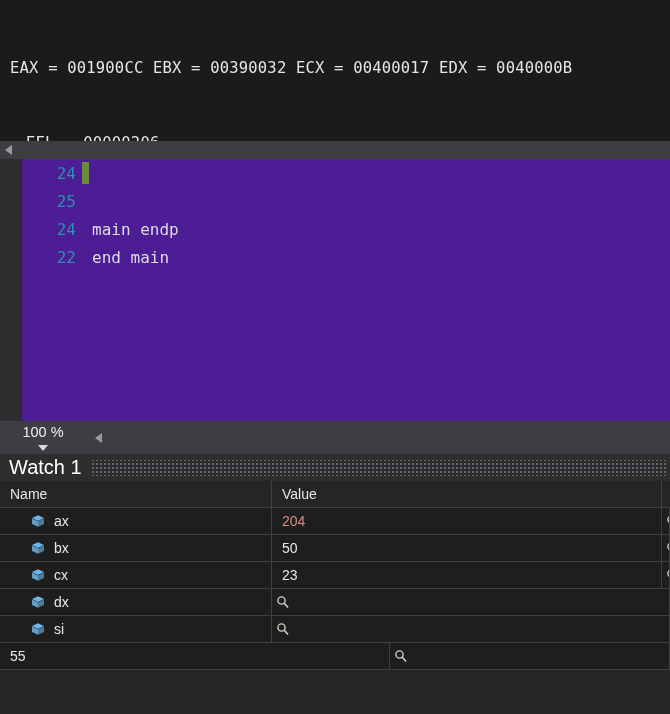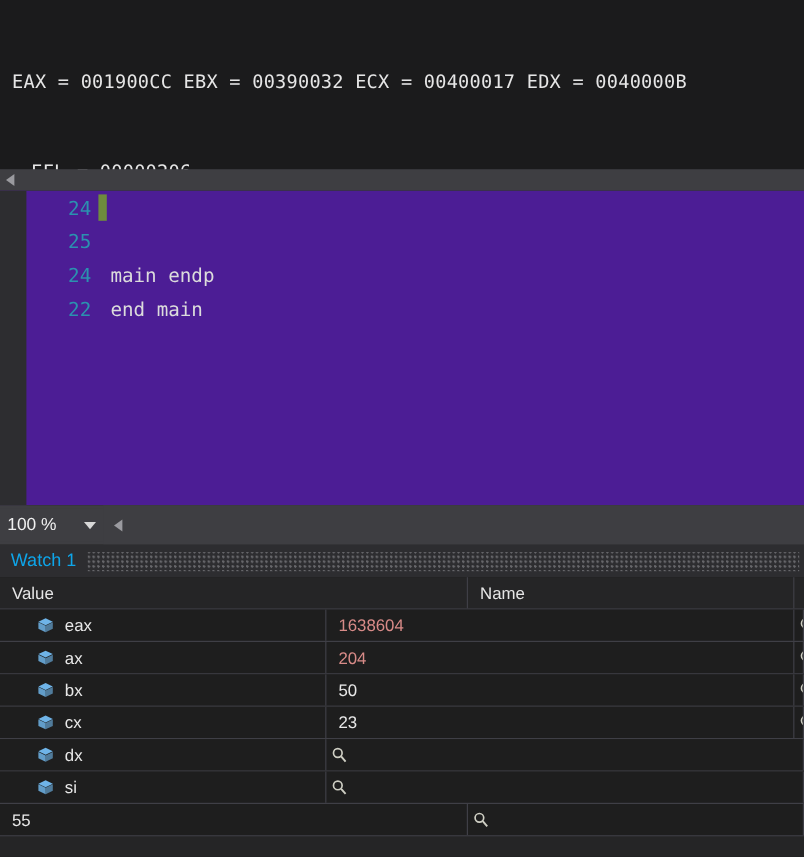--- a/index.html
+++ b/index.html
@@ -206,20 +206,21 @@
   #zoom-combo {
     width: 86px;
     height: 27px;
     margin-left: 0px;
     background: #3e3e42;
     display: flex;
     align-items: center;
     justify-content: space-between;
     padding: 0 6px 0 6px;
     box-sizing: border-box;
+    flex-direction: column;
   }
   #zoom-combo .zv {
     font-size: 14.5px;
     color: #f0f0f0;
   }
   #editor-hscroll-bottom {
     flex: 1;
     height: 33px;
     background: #3e3e42;
     display: flex;
@@ -236,22 +237,22 @@
     background: #252526;
   }
   .watch-titlebar {
     height: 27px;
     background: #2d2d30;
     display: flex;
     align-items: center;
     overflow: hidden;
   }
   .watch-titlebar .tt-label {
-    font-size: 15px;
-    color: #0ea5e9;
+    font-size: 20px;
+    color: #ffffff;
     padding-left: 9px;
     white-space: nowrap;
   }
   .watch-titlebar .tt-grip {
     background-image:
       radial-gradient(circle at 1px 1px, rgba(190,190,195,0.40) 1px, transparent 1.2px);
     background-size: 4px 4px;
     background-position: 0 3px;
     margin-left: 10px;
   }
@@ -384,138 +385,117 @@
 </div>
 
 <div id="watch-panel">
   <div class="watch-titlebar">
     <span class="tt-label">Watch 1</span>
     <span class="tt-grip"></span>
   </div>
 
   <div id="watch-grid">
     <div class="wg-header">
+      <div class="wg-th col-name">Name</div>
       <div class="wg-th col-value">Value</div>
-      <div class="wg-th col-name">Name</div>
       <div class="wg-th col-type">Type</div>
     </div>
     <div id="watch-rows">
         <div class="wg-row">
           <div class="wg-td col-name">
             <span style="display: flex;">
               <svg class="cube-icon" viewBox="0 0 16 16" xmlns="http://www.w3.org/2000/svg">
                 <path d="M8 2.2 14 5.1 8 8 2 5.1z" fill="#6fb4e8"></path>
                 <path d="M2 5.6 8 8.5v5.3L2 10.9z" fill="#6fb4e8" opacity="0.85"></path>
                 <path d="M14 5.6 8 8.5v5.3l6-2.9z" fill="#6fb4e8" opacity="0.62"></path>
               </svg>
             </span>
-            <span class="name-text">eax</span>
-          </div>
-          <div class="wg-td col-value val-changed">1638604</div>
+            <span class="name-text">ax</span>
+          </div>
+          <div class="wg-td col-value val-changed">204</div>
           <div class="wg-td col-type">
             <span>
               <svg class="refresh-icon" viewBox="0 0 13 14" xmlns="http://www.w3.org/2000/svg">
                 <circle cx="5.5" cy="5.5" r="3.6" fill="none" stroke="#cfcfc4" stroke-width="1.4"></circle>
                 <line x1="8.3" y1="8.3" x2="12" y2="12.6" stroke="#cfcfc4" stroke-width="1.6"></line>
               </svg>
             </span>
           </div>
         </div>
         <div class="wg-row">
           <div class="wg-td col-name">
             <span style="display: flex;">
               <svg class="cube-icon" viewBox="0 0 16 16" xmlns="http://www.w3.org/2000/svg">
                 <path d="M8 2.2 14 5.1 8 8 2 5.1z" fill="#6fb4e8"></path>
                 <path d="M2 5.6 8 8.5v5.3L2 10.9z" fill="#6fb4e8" opacity="0.85"></path>
                 <path d="M14 5.6 8 8.5v5.3l6-2.9z" fill="#6fb4e8" opacity="0.62"></path>
               </svg>
             </span>
-            <span class="name-text">ax</span>
-          </div>
-          <div class="wg-td col-value val-changed">204</div>
+            <span class="name-text">bx</span>
+          </div>
+          <div class="wg-td col-value">50</div>
           <div class="wg-td col-type">
             <span>
               <svg class="refresh-icon" viewBox="0 0 13 14" xmlns="http://www.w3.org/2000/svg">
                 <circle cx="5.5" cy="5.5" r="3.6" fill="none" stroke="#cfcfc4" stroke-width="1.4"></circle>
                 <line x1="8.3" y1="8.3" x2="12" y2="12.6" stroke="#cfcfc4" stroke-width="1.6"></line>
               </svg>
             </span>
           </div>
         </div>
         <div class="wg-row">
           <div class="wg-td col-name">
             <span style="display: flex;">
               <svg class="cube-icon" viewBox="0 0 16 16" xmlns="http://www.w3.org/2000/svg">
                 <path d="M8 2.2 14 5.1 8 8 2 5.1z" fill="#6fb4e8"></path>
                 <path d="M2 5.6 8 8.5v5.3L2 10.9z" fill="#6fb4e8" opacity="0.85"></path>
                 <path d="M14 5.6 8 8.5v5.3l6-2.9z" fill="#6fb4e8" opacity="0.62"></path>
               </svg>
             </span>
-            <span class="name-text">bx</span>
-          </div>
-          <div class="wg-td col-value">50</div>
+            <span class="name-text">cx</span>
+          </div>
+          <div class="wg-td col-value">23</div>
           <div class="wg-td col-type">
             <span>
               <svg class="refresh-icon" viewBox="0 0 13 14" xmlns="http://www.w3.org/2000/svg">
                 <circle cx="5.5" cy="5.5" r="3.6" fill="none" stroke="#cfcfc4" stroke-width="1.4"></circle>
                 <line x1="8.3" y1="8.3" x2="12" y2="12.6" stroke="#cfcfc4" stroke-width="1.6"></line>
               </svg>
             </span>
           </div>
         </div>
         <div class="wg-row">
           <div class="wg-td col-name">
             <span style="display: flex;">
               <svg class="cube-icon" viewBox="0 0 16 16" xmlns="http://www.w3.org/2000/svg">
                 <path d="M8 2.2 14 5.1 8 8 2 5.1z" fill="#6fb4e8"></path>
                 <path d="M2 5.6 8 8.5v5.3L2 10.9z" fill="#6fb4e8" opacity="0.85"></path>
                 <path d="M14 5.6 8 8.5v5.3l6-2.9z" fill="#6fb4e8" opacity="0.62"></path>
               </svg>
             </span>
-            <span class="name-text">cx</span>
-          </div>
-          <div class="wg-td col-value">23</div>
+            <span class="name-text">dx</span>
+          </div>
           <div class="wg-td col-type">
             <span>
               <svg class="refresh-icon" viewBox="0 0 13 14" xmlns="http://www.w3.org/2000/svg">
                 <circle cx="5.5" cy="5.5" r="3.6" fill="none" stroke="#cfcfc4" stroke-width="1.4"></circle>
                 <line x1="8.3" y1="8.3" x2="12" y2="12.6" stroke="#cfcfc4" stroke-width="1.6"></line>
               </svg>
             </span>
           </div>
         </div>
         <div class="wg-row">
           <div class="wg-td col-name">
             <span style="display: flex;">
               <svg class="cube-icon" viewBox="0 0 16 16" xmlns="http://www.w3.org/2000/svg">
                 <path d="M8 2.2 14 5.1 8 8 2 5.1z" fill="#6fb4e8"></path>
                 <path d="M2 5.6 8 8.5v5.3L2 10.9z" fill="#6fb4e8" opacity="0.85"></path>
                 <path d="M14 5.6 8 8.5v5.3l6-2.9z" fill="#6fb4e8" opacity="0.62"></path>
               </svg>
             </span>
-            <span class="name-text">dx</span>
-          </div>
-          <div class="wg-td col-type">
-            <span>
-              <svg class="refresh-icon" viewBox="0 0 13 14" xmlns="http://www.w3.org/2000/svg">
-                <circle cx="5.5" cy="5.5" r="3.6" fill="none" stroke="#cfcfc4" stroke-width="1.4"></circle>
-                <line x1="8.3" y1="8.3" x2="12" y2="12.6" stroke="#cfcfc4" stroke-width="1.6"></line>
-              </svg>
-            </span>
-          </div>
-        </div>
-        <div class="wg-row">
-          <div class="wg-td col-name">
-            <span style="display: flex;">
-              <svg class="cube-icon" viewBox="0 0 16 16" xmlns="http://www.w3.org/2000/svg">
-                <path d="M8 2.2 14 5.1 8 8 2 5.1z" fill="#6fb4e8"></path>
-                <path d="M2 5.6 8 8.5v5.3L2 10.9z" fill="#6fb4e8" opacity="0.85"></path>
-                <path d="M14 5.6 8 8.5v5.3l6-2.9z" fill="#6fb4e8" opacity="0.62"></path>
-              </svg>
-            </span>
             <span class="name-text">si</span>
           </div>
           <div class="wg-td col-type">
             <span>
               <svg class="refresh-icon" viewBox="0 0 13 14" xmlns="http://www.w3.org/2000/svg">
                 <circle cx="5.5" cy="5.5" r="3.6" fill="none" stroke="#cfcfc4" stroke-width="1.4"></circle>
                 <line x1="8.3" y1="8.3" x2="12" y2="12.6" stroke="#cfcfc4" stroke-width="1.6"></line>
               </svg>
             </span>
           </div>

